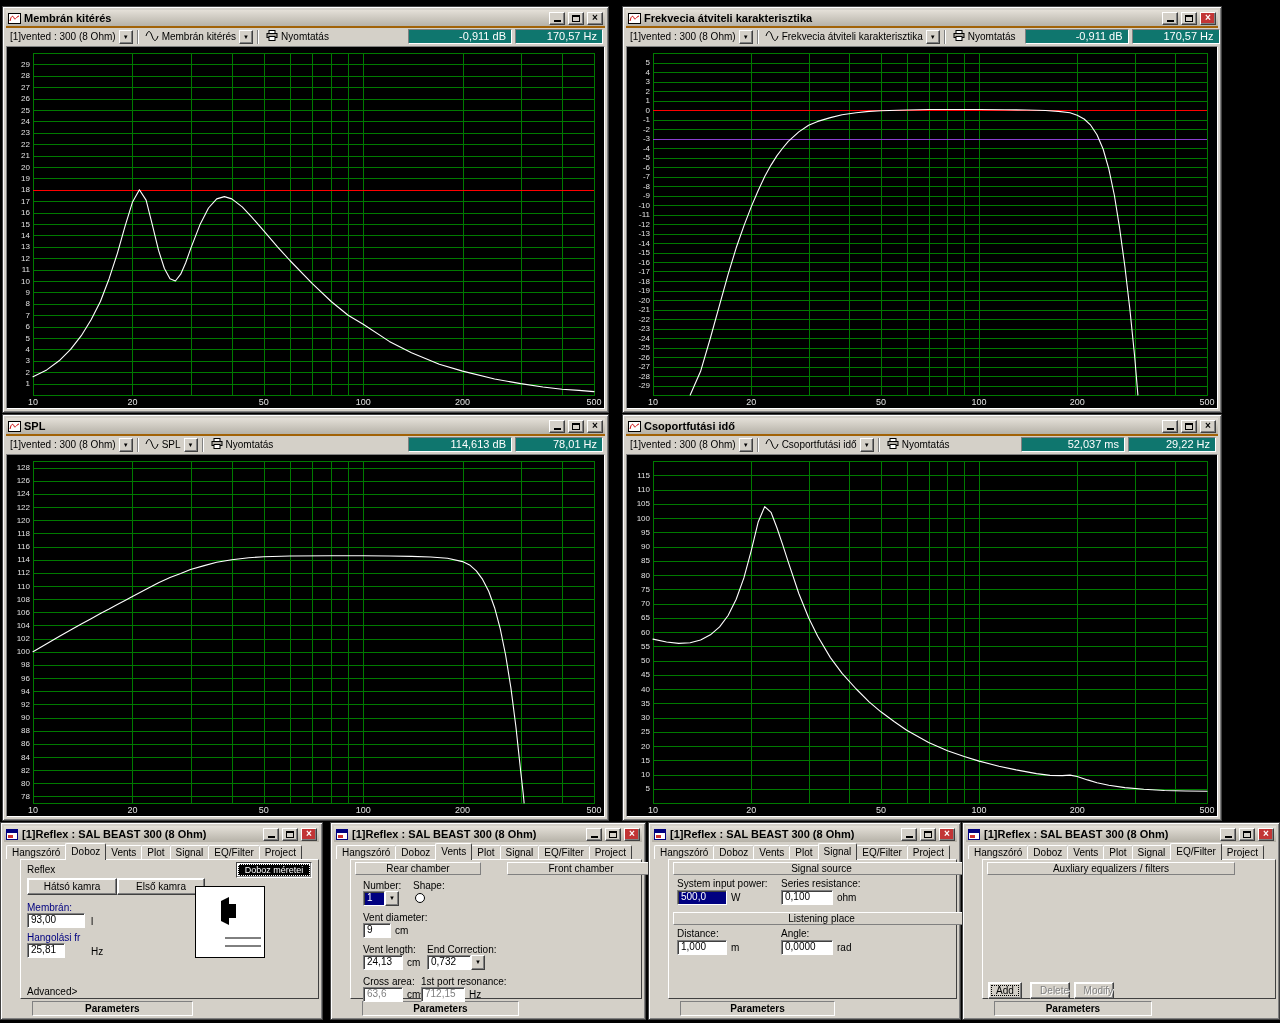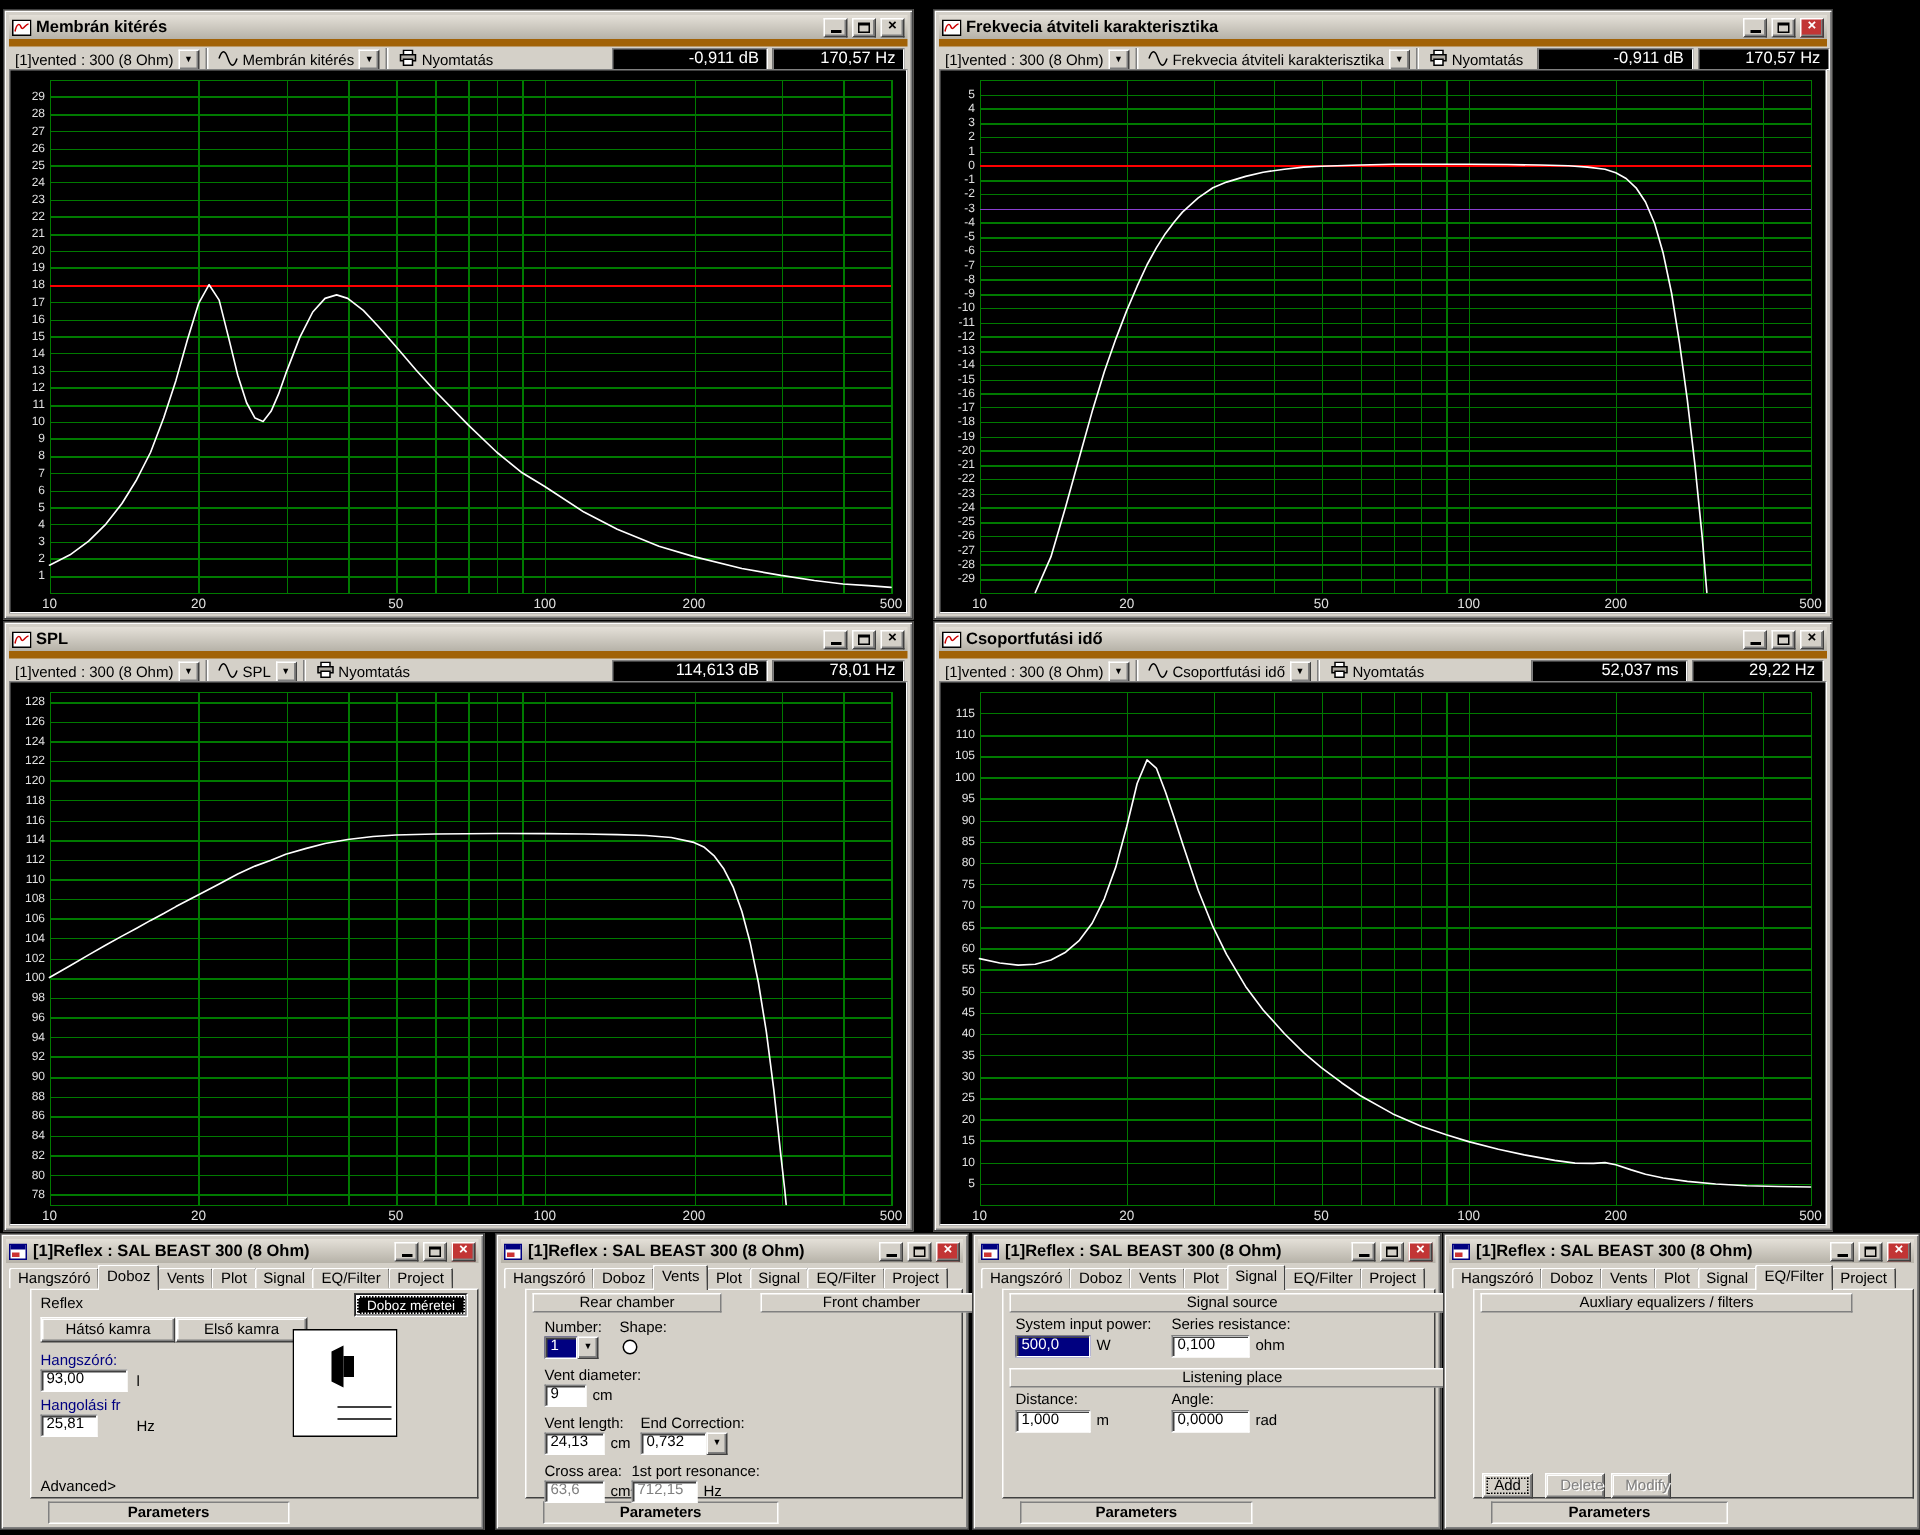--- a/index.html
+++ b/index.html
@@ -28,36 +28,36 @@
     border:1px solid; border-color:#fff #404040 #404040 #fff;
     box-shadow: inset -1px -1px 0 #808080;
   }
   .tbtn.red { background:#c23535; }
   .g-min { display:block; width:7px; height:2px; background:#000; margin:7px auto 0; }
   .g-max { display:block; width:8px; height:7px; border:1px solid #000; border-top:2px solid #000; margin:2px auto 0; }
   .g-x { display:block; font-size:10px; line-height:10px; font-weight:bold; text-align:center; color:#000; }
   .tbtn.red .g-x { color:#fff; }
   
   .toolbar {
-    height:19px; min-height:19px; display:flex; gap:3px;
-    padding:1px 2px; border-top:5px solid #a16207; font-size:10px;
+    height:19px; min-height:19px; display:flex; align-items:center; gap:3px;
+    padding:1px 2px; border-top:2px solid #a16207; font-size:10px;
   }
   .tcombo { display:flex; align-items:center; gap:3px; height:16px; padding-left:2px; }
   .tcombo .txt, .toolbtn .txt { font-size:10px; white-space:nowrap; color:#000; }
   .dropbtn {
     width:14px; height:14px; flex:none; background:#d4d0c8; text-align:center;
     font-size:6px; line-height:13px; color:#000;
     border:1px solid; border-color:#fff #404040 #404040 #fff;
     box-shadow: inset -1px -1px 0 #808080;
   }
   .tsep { width:2px; height:14px; border-left:1px solid #808080; border-right:1px solid #fff; margin:0 1px; flex:none; }
   .toolbtn { display:flex; align-items:center; gap:3px; height:16px; padding:0 3px; }
   .spacer { flex:1; }
   .readout {
-    flex:none; background:#000000; color:#fff; font-size:11px; line-height:13px;
+    flex:none; background:#0f766e; color:#fff; font-size:11px; line-height:13px;
     height:15px; padding:0 5px; text-align:right;
     border:1px solid; border-color:#808080 #fff #fff #808080;
   }
   .readout.w1 { width:104px; }
   .readout.w2 { width:88px; }
   .plotarea {
     flex:1; margin-top:1px; background:#000; position:relative; overflow:hidden;
     border:1px solid; border-color:#808080 #fff #fff #808080;
   }
   .plotarea svg { position:absolute; left:0; top:0; }
@@ -674,21 +674,21 @@
     <span class="tab">Plot</span>
     <span class="tab">Signal</span>
     <span class="tab">EQ/Filter</span>
     <span class="tab">Project</span>
   </div>
   <div class="pbody">
     <span class="plabel" style="left:6px;top:4px">Reflex</span>
     <span class="pbtn inv" style="right:6px;top:2px;width:76px">Doboz méretei</span>
     <span class="pbtn" style="left:6px;top:18px;width:90px">Hátsó kamra</span>
     <span class="pbtn" style="left:96px;top:18px;width:88px">Első kamra</span>
-    <span class="plabel blue" style="left:6px;top:42px">Hangszóró:</span>
+    <span class="plabel blue" style="left:6px;top:42px">Membrán:</span>
     <span class="pinput" style="left:6px;top:53px;width:58px">93,00</span>
     <span class="plabel" style="left:70px;top:56px">l</span>
     <span class="plabel blue" style="left:6px;top:72px">Hangolási fr</span>
     <span class="pinput" style="left:6px;top:83px;width:38px">25,81</span>
     <span class="plabel" style="left:70px;top:86px">Hz</span>
     <span class="diagram" style="left:174px;top:26px">
       <svg width="70" height="72" viewBox="0 0 70 72">
         <rect x="0.5" y="0.5" width="69" height="71" fill="#fff" stroke="#000"></rect>
         <polygon points="26,15 34,11 34,39 26,35" fill="#000"></polygon>
         <rect x="34" y="18" width="7" height="14" fill="#000"></rect>

